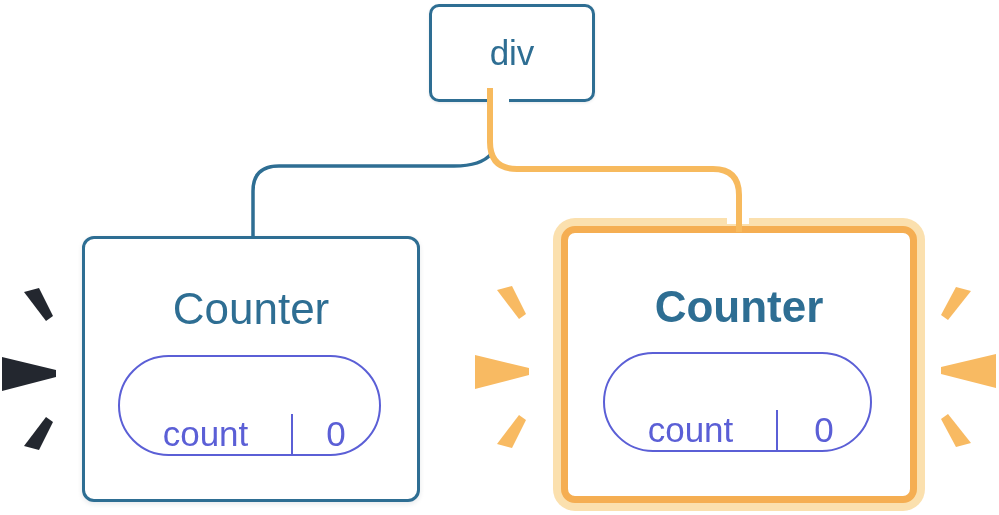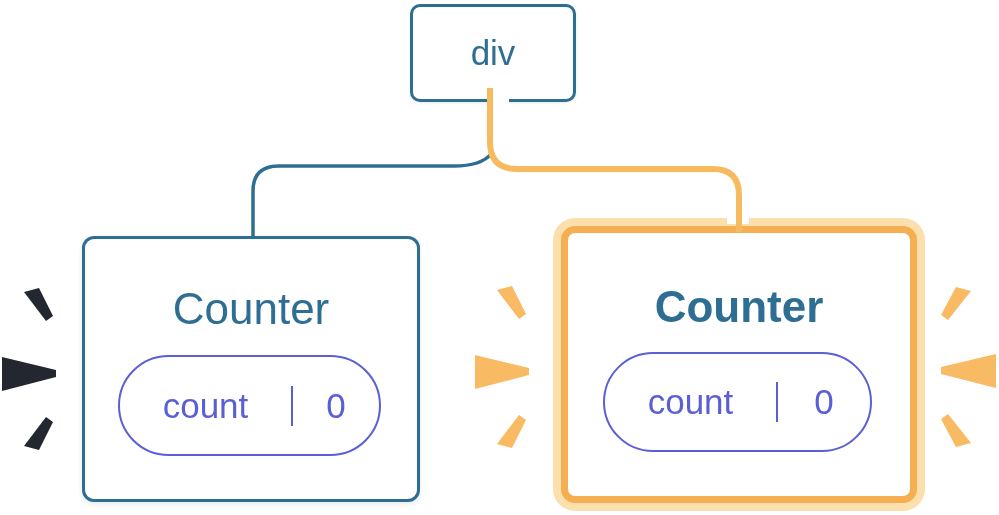--- a/index.html
+++ b/index.html
@@ -7,21 +7,21 @@
     --box_orange:#F5AE52; --pale_orange:#FBE0AE; --ray_orange:#F8BA62;
     --ray_dark:#23272F; --bg:#FFFFFF;
   }
   html,body{margin:0;padding:0;background:var(--bg);}
   .stage{
     position:relative;width:999px;height:515px;overflow:hidden;
     background:var(--bg);
     font-family:"Liberation Sans", sans-serif;
   }
   .node-root{
-    position:absolute;left:410px;top:4px;width:166px;height:98px;
+    position:absolute;left:429px;top:4px;width:166px;height:98px;
     background:#fff;border:3px solid var(--blue);border-radius:10px;
     box-sizing:border-box;display:flex;align-items:center;justify-content:center;
     box-shadow:0 1px 3px rgba(20,40,60,.10);
   }
   .node-root .label{font-size:35px;color:var(--blue);font-weight:400;}
   .card{
     position:absolute;background:#fff;box-sizing:border-box;
   }
   .card-left{
     left:82px;top:236px;width:338px;height:266px;
@@ -35,21 +35,21 @@
   }
   .card-title{
     position:absolute;left:0;right:0;text-align:center;
     color:var(--blue);font-size:44px;line-height:1;
   }
   .card-left  .card-title{top:48px;font-weight:500;}
   .card-right .card-title{top:52px;font-weight:700;}
   .pill{
     position:absolute;box-sizing:border-box;
     border:2px solid var(--purple);border-radius:52px;
-    display:flex;align-items:center;background:#fff;
+    display:flex;align-items:flex-end;background:#fff;
   }
   .card-left  .pill{left:33px;top:116px;width:263px;height:101px;}
   .card-right .pill{left:35px;top:119px;width:269px;height:100px;}
   .pill .key{
     flex:0 0 171px;display:flex;align-items:center;justify-content:center;
     border-right:2px solid var(--purple);
     color:var(--purple);font-size:35px;font-weight:400;
   }
   .pill .value{
     flex:1;display:flex;align-items:center;justify-content:center;

